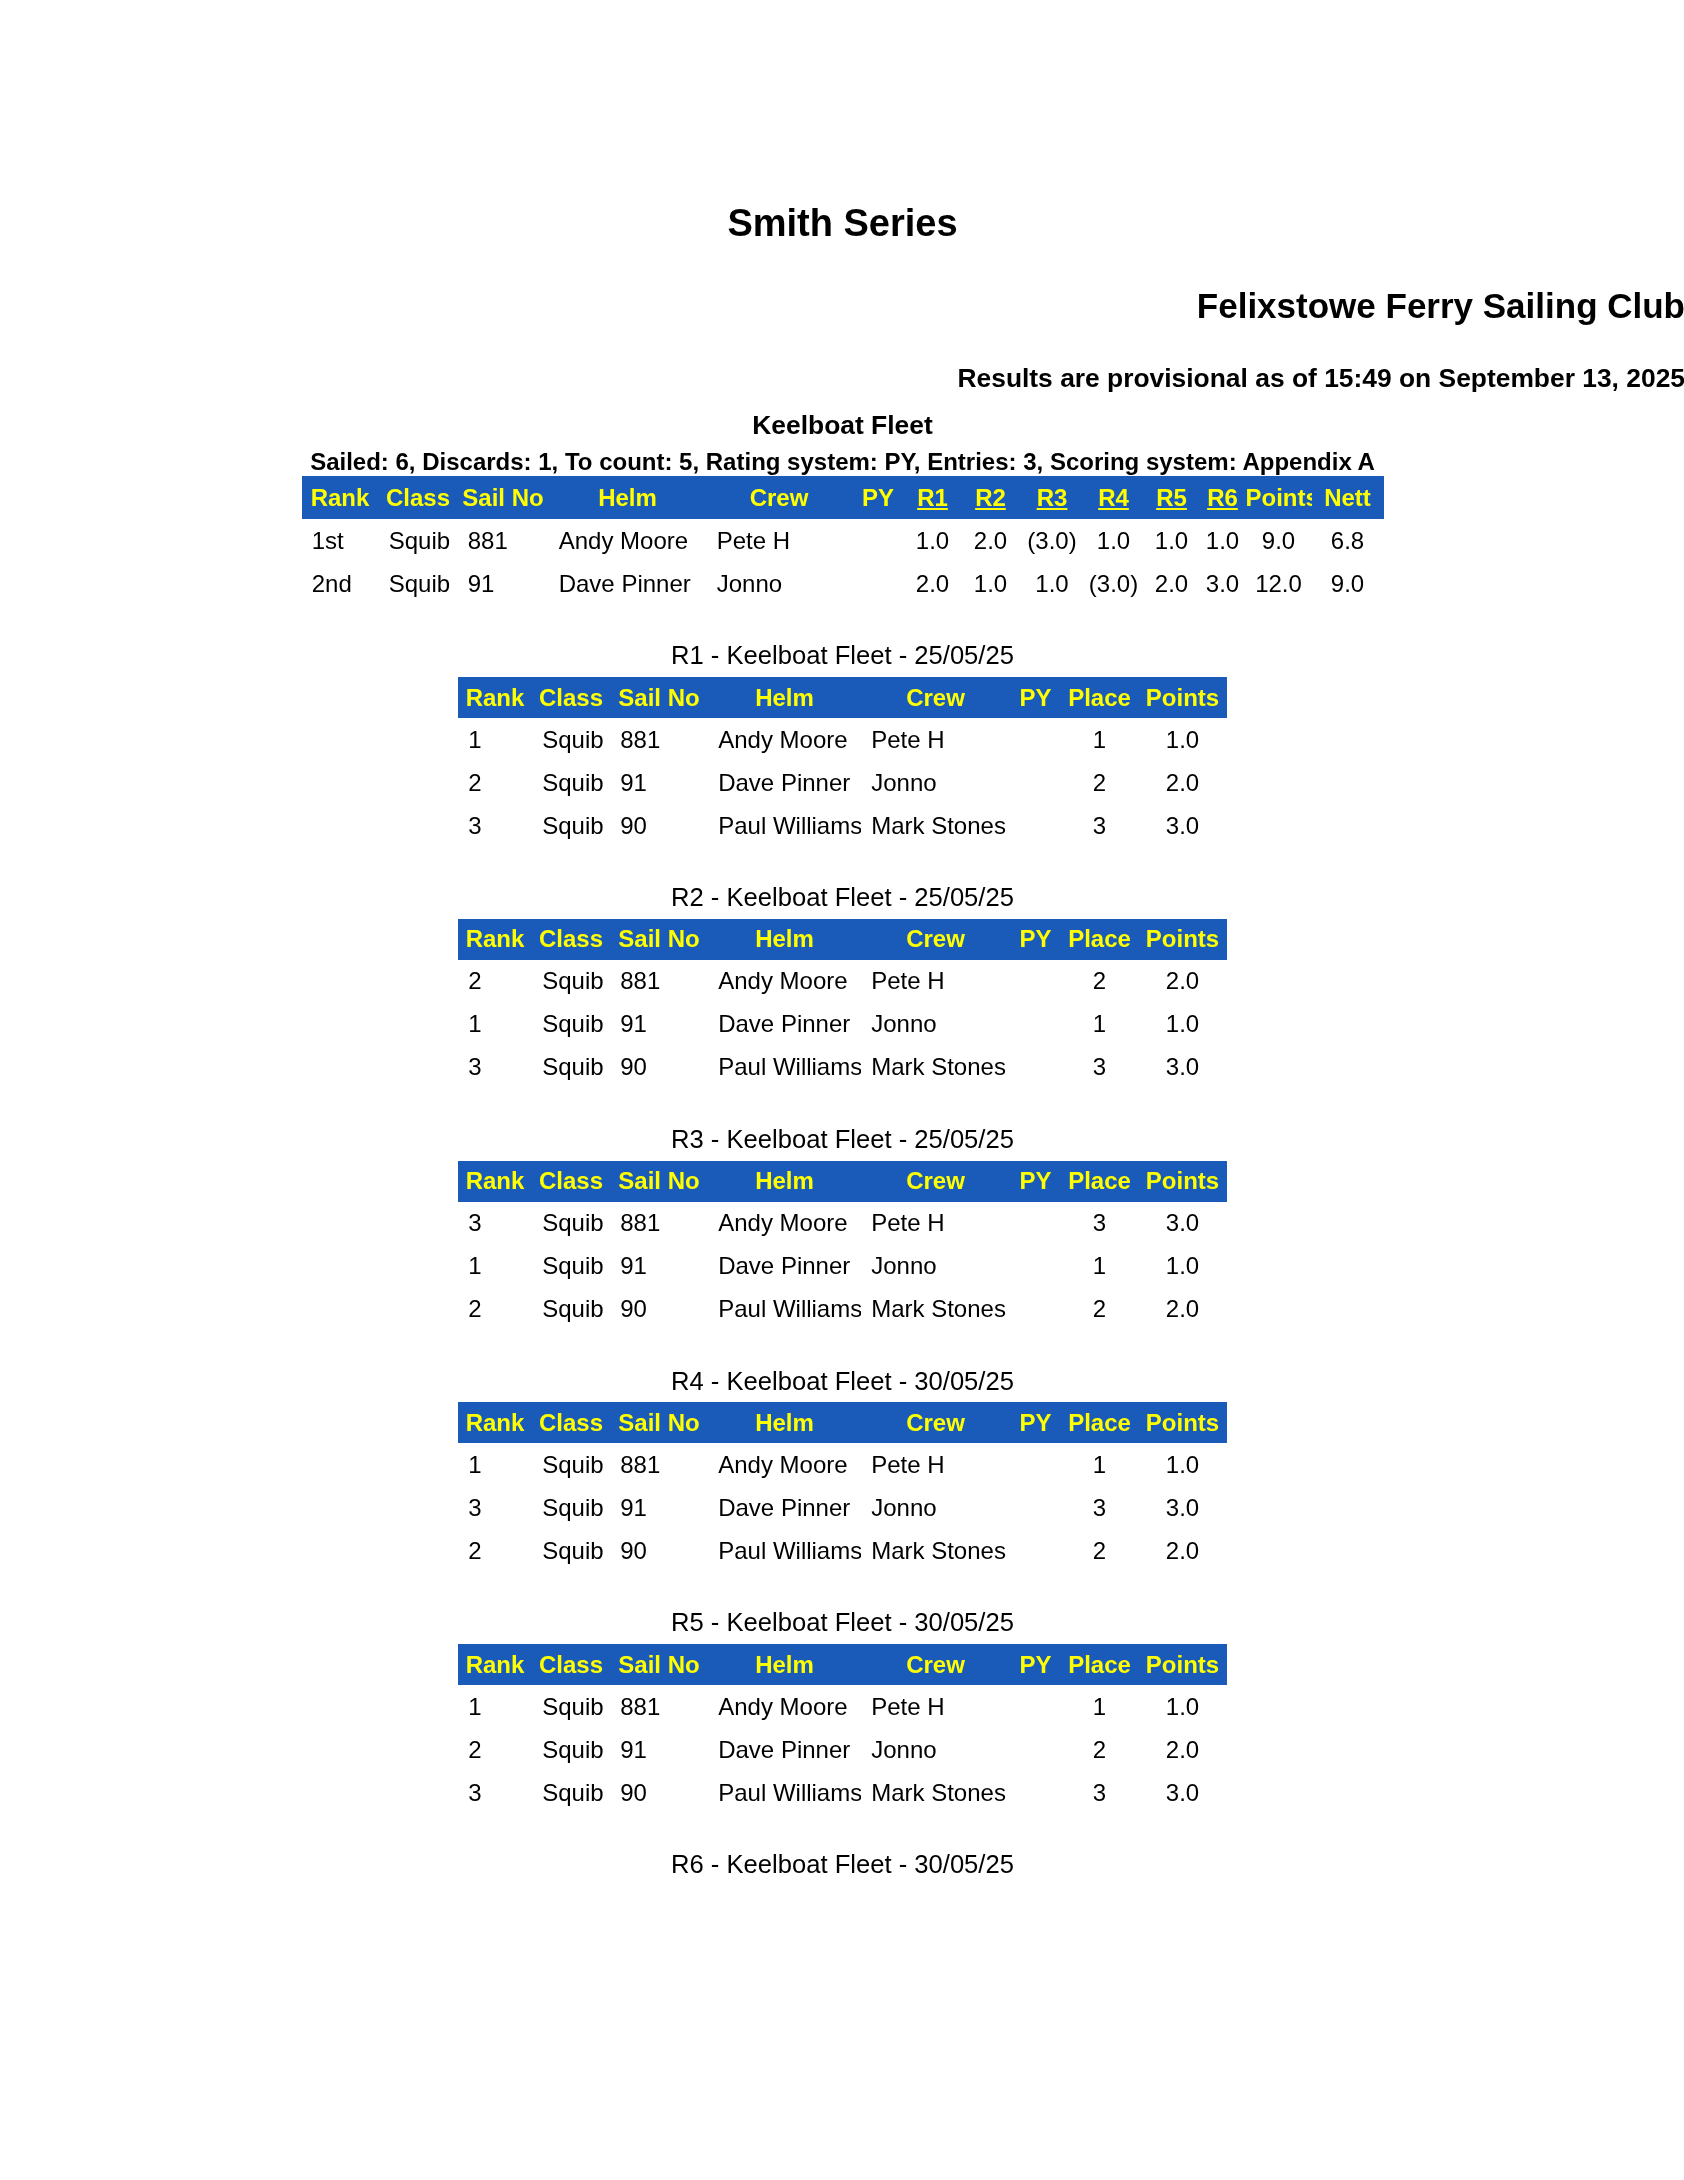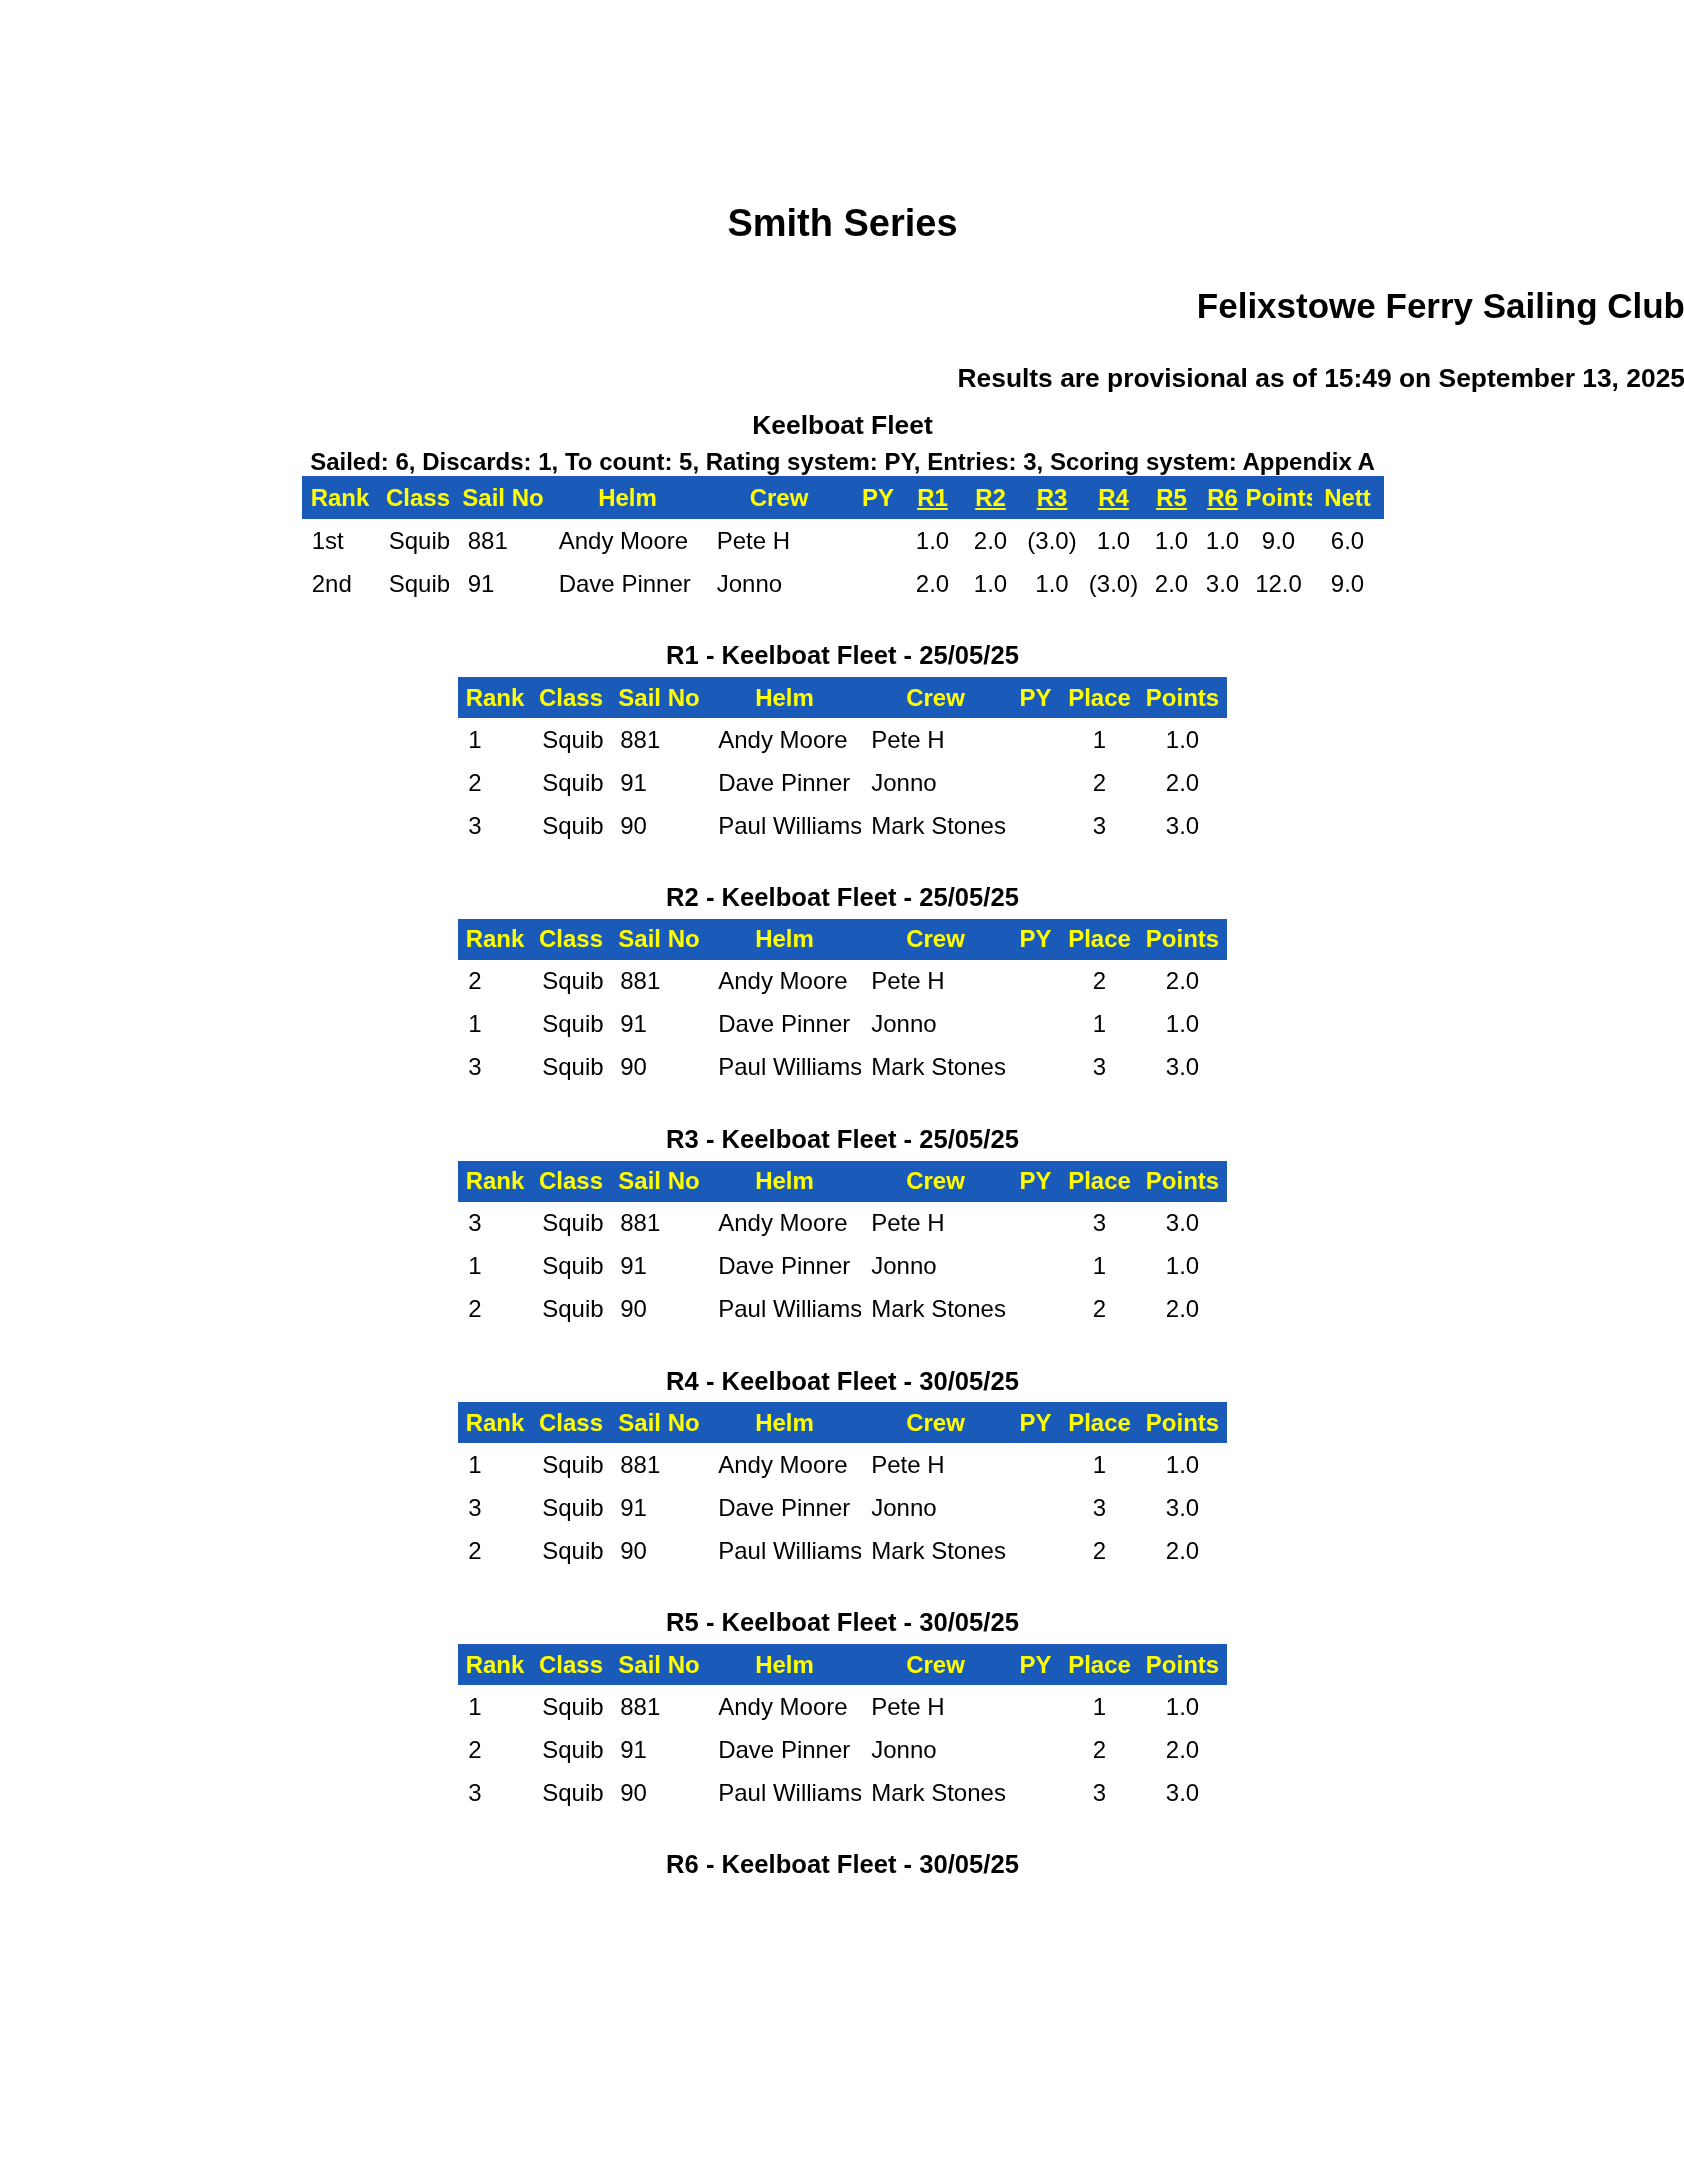--- a/index.html
+++ b/index.html
@@ -27,21 +27,21 @@
   .race-table thead th { height:41px; }
   th.linkcol { text-decoration:underline; }
 
   tbody td {
     font-size:24px; color:#000; text-align:center;
     padding:0; height:43px; overflow:hidden; white-space:nowrap;
   }
   
   tbody td.textcol { text-align:left; padding-left:10.2px; }
 
-  .race-title { font-size:25.6px; line-height:30px; font-weight:bold; text-align:center; margin-top:35px; }
+  .race-title { font-size:25.6px; line-height:30px; font-weight:normal; text-align:center; margin-top:35px; }
 </style>
 </head>
 <body>
 
 <div class="page">
 
   <h1 class="series-title">Smith Series</h1>
   <h2 class="club-title">Felixstowe Ferry Sailing Club</h2>
   <div class="provisional">Results are provisional as of 15:49 on September 13, 2025</div>
   <div class="fleet-heading">Keelboat Fleet</div>
@@ -90,21 +90,21 @@
           <td class="textcol">Andy Moore</td>
           <td class="textcol">Pete H</td>
           <td></td>
           <td>1.0</td>
           <td>2.0</td>
           <td>(3.0)</td>
           <td>1.0</td>
           <td>1.0</td>
           <td>1.0</td>
           <td>9.0</td>
-          <td>6.0</td>
+          <td>6.8</td>
         </tr>
         <tr>
           <td class="textcol">2nd</td>
           <td class="textcol">Squib</td>
           <td class="textcol">91</td>
           <td class="textcol">Dave Pinner</td>
           <td class="textcol">Jonno</td>
           <td></td>
           <td>2.0</td>
           <td>1.0</td>

